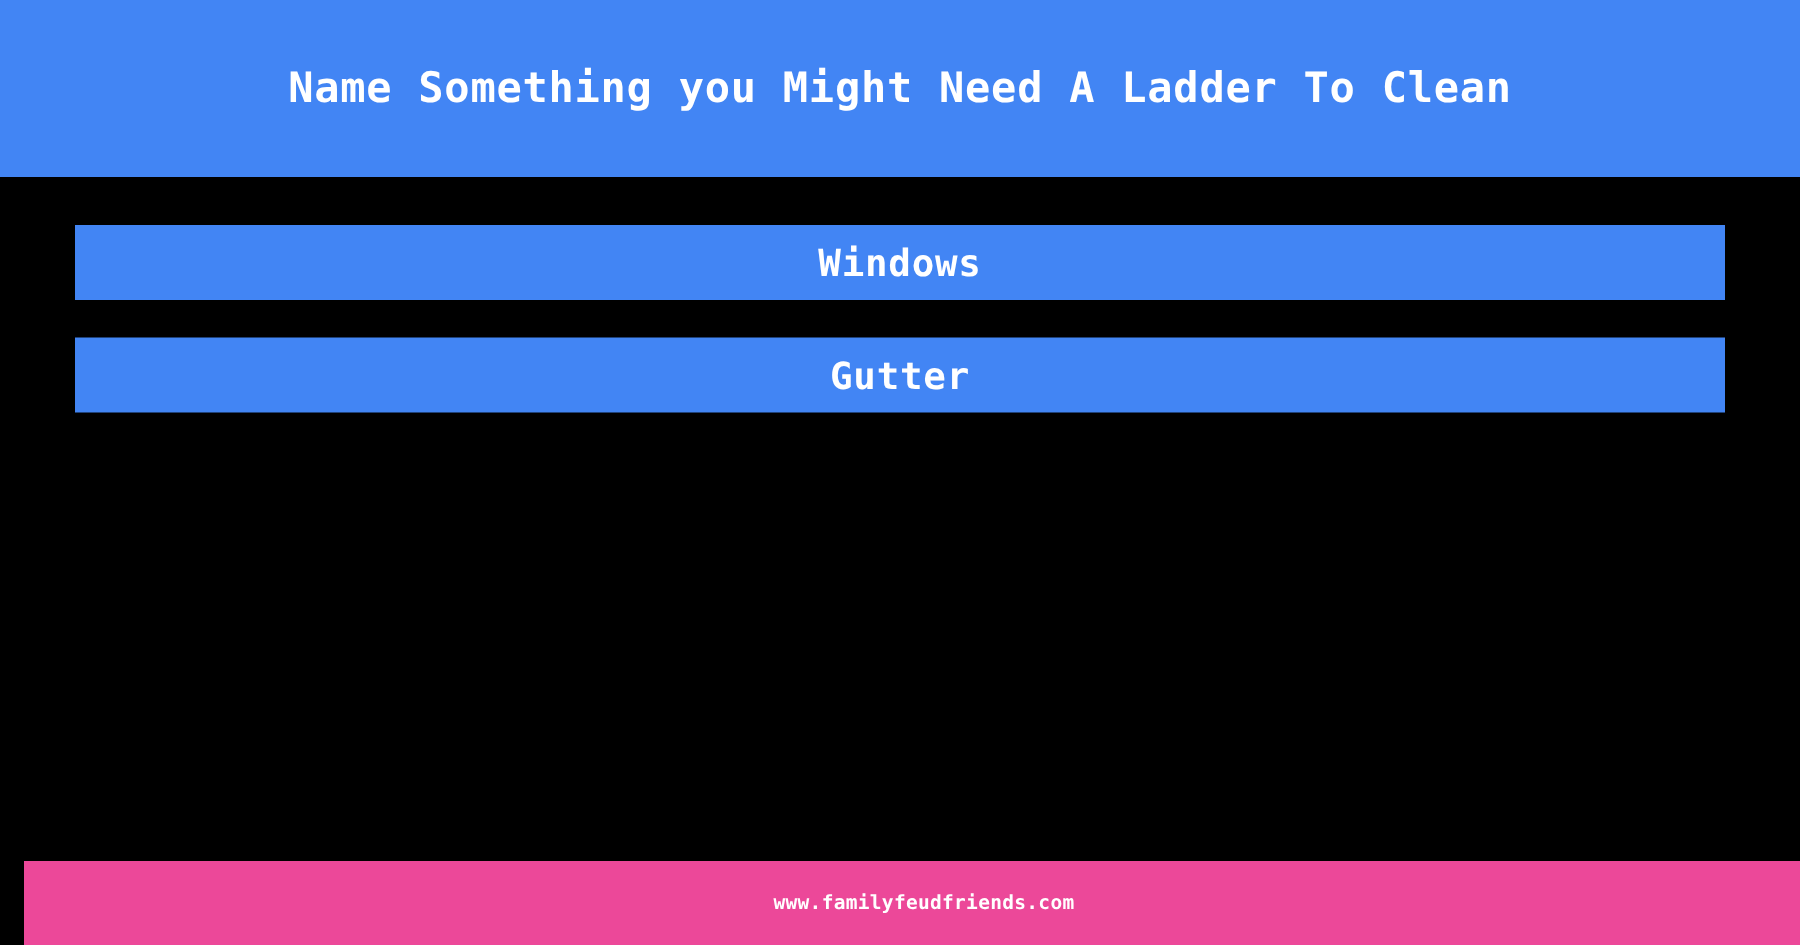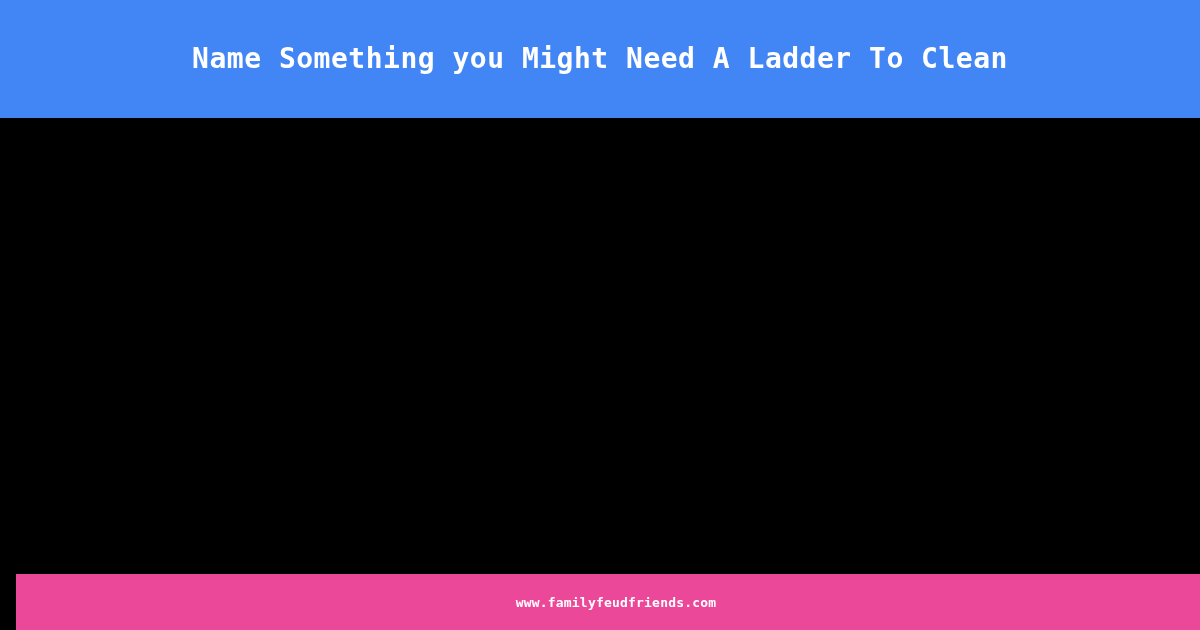--- a/index.html
+++ b/index.html
@@ -117,21 +117,27 @@
 
 <div class="page">
 
   <header class="header-band">
     <h1 class="question-title">Name Something you Might Need A Ladder To Clean</h1>
   </header>
 
   <main class="answers-area">
     <ul class="answer-list">
 
+      <li class="answer-row">
+        <span class="answer-text">Windows</span>
+      </li>
 
+      <li class="answer-row">
+        <span class="answer-text">Gutter</span>
+      </li>
 
 
     </ul>
   </main>
 
   <footer class="footer-bar">
     <span class="footer-url">www.familyfeudfriends.com</span>
   </footer>
 
 </div>

